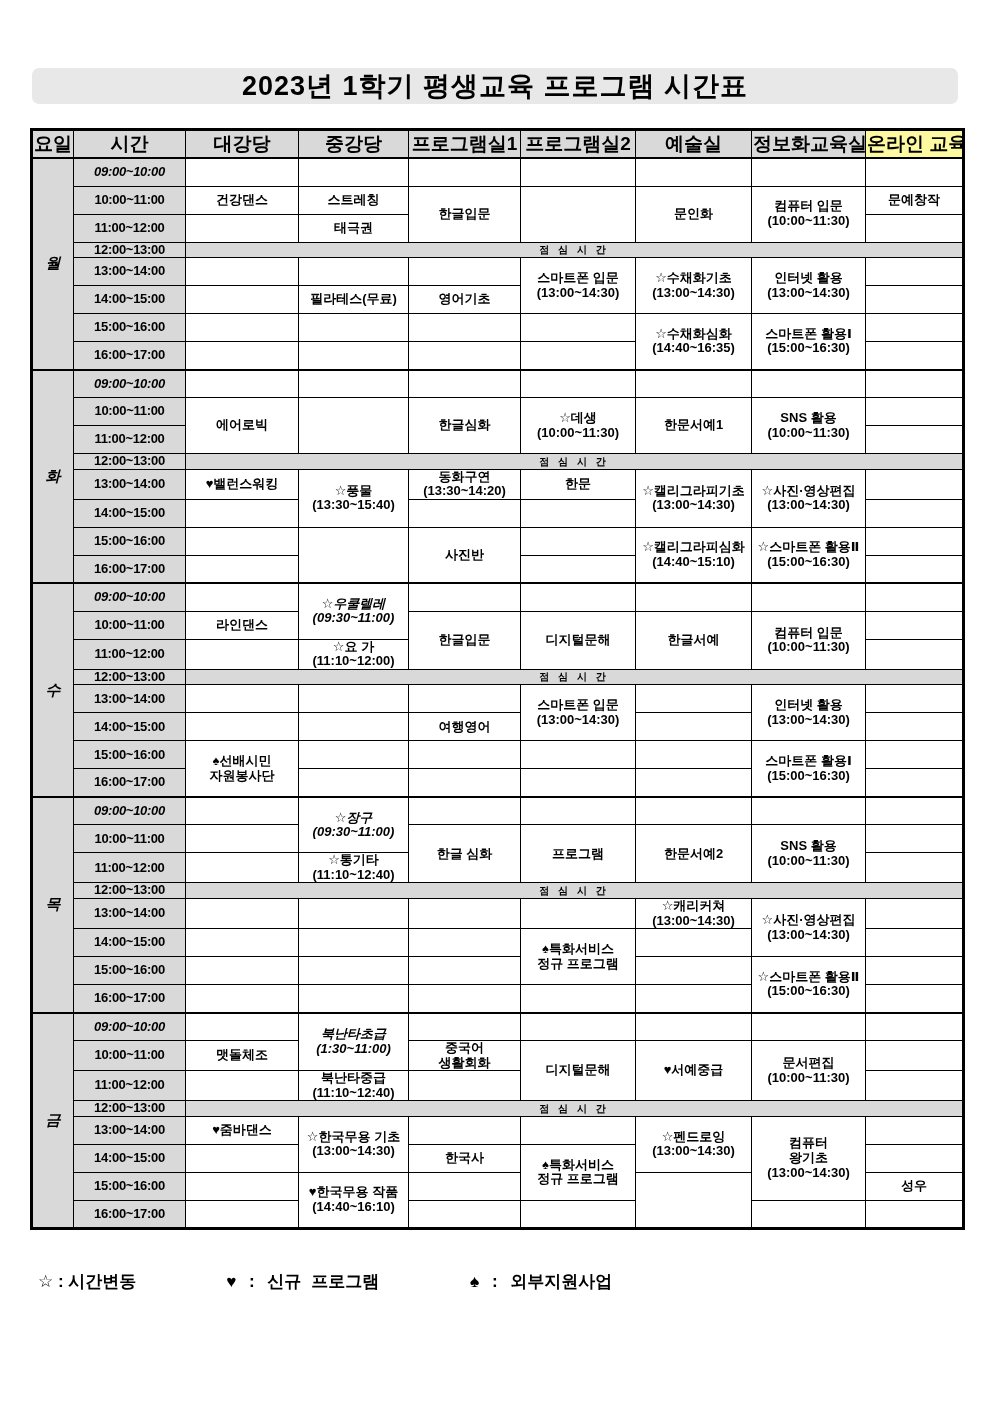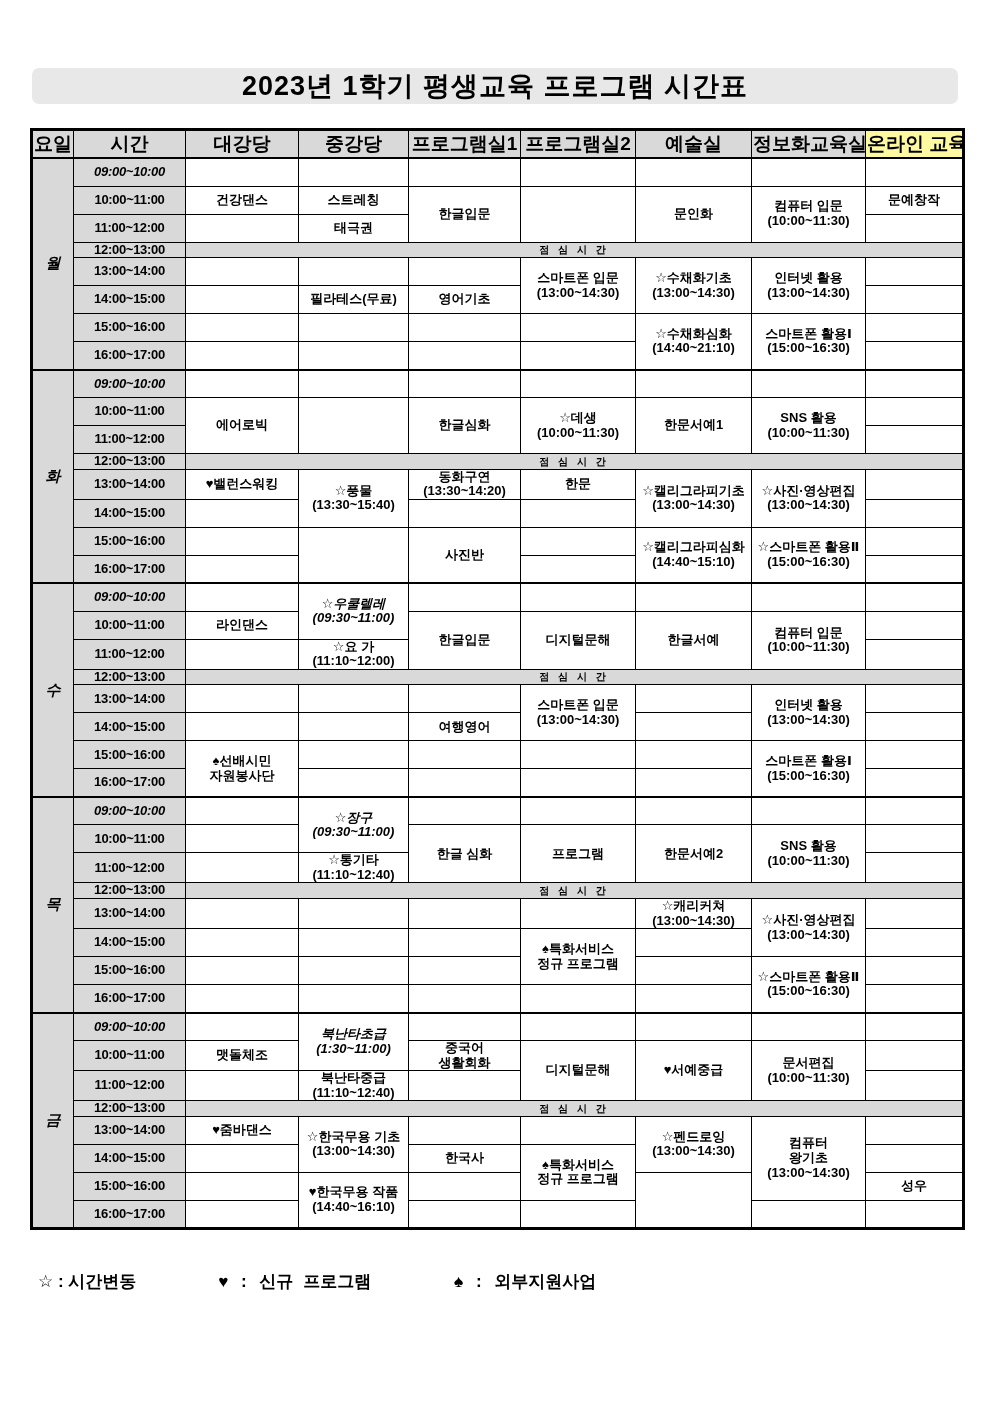--- a/index.html
+++ b/index.html
@@ -19,21 +19,21 @@
     border-bottom:2px solid #000;white-space:nowrap;}
   .timetable thead th.online{background:var(--yellow,#fdf9a0);}
   .timetable td{font-size:13px;line-height:1.12;white-space:pre-line;}
   tr.slot{height:28px;}
   tr.lunch-row{height:14px;}
   tr.day-start td{border-top:2px solid #000;font-style:italic;}
   td.day-cell{background:var(--grey,#d9d9d9);font-size:15px;}
   td.time-cell{background:var(--grey,#d9d9d9);font-size:13px;letter-spacing:-0.3px;white-space:nowrap;}
   td.lunch-cell{background:var(--grey,#d9d9d9);letter-spacing:3px;font-size:10px;}
 
-  .legend{position:absolute;left:38px;top:1270px;display:flex;align-items:center;}
+  .legend{position:absolute;left:38px;top:1270px;display:flex;align-items:center;gap:8px;}
   .legend-item{font-size:17px;font-weight:bold;color:#000;white-space:nowrap;}
   .legend-item + .legend-item{margin-left:82px;font-family:Liberation Mono, monospace;}
 </style>
 </head>
 <body>
 
 <div class="page">
 
   <div class="title-bar">
     <span class="title-text">2023년 1학기 평생교육 프로그램 시간표</span>
@@ -117,21 +117,21 @@
           <td>영어기초</td>
           <td></td>
         </tr>
         <tr class="slot">
           <td class="time-cell">15:00~16:00</td>
           <td></td>
           <td></td>
           <td></td>
           <td></td>
           <td rowspan="2">☆수채화심화
-(14:40~21:10)</td>
+(14:40~16:35)</td>
           <td rowspan="2">스마트폰 활용Ⅰ
 (15:00~16:30)</td>
           <td></td>
         </tr>
         <tr class="slot">
           <td class="time-cell">16:00~17:00</td>
           <td></td>
           <td></td>
           <td></td>
           <td></td>

